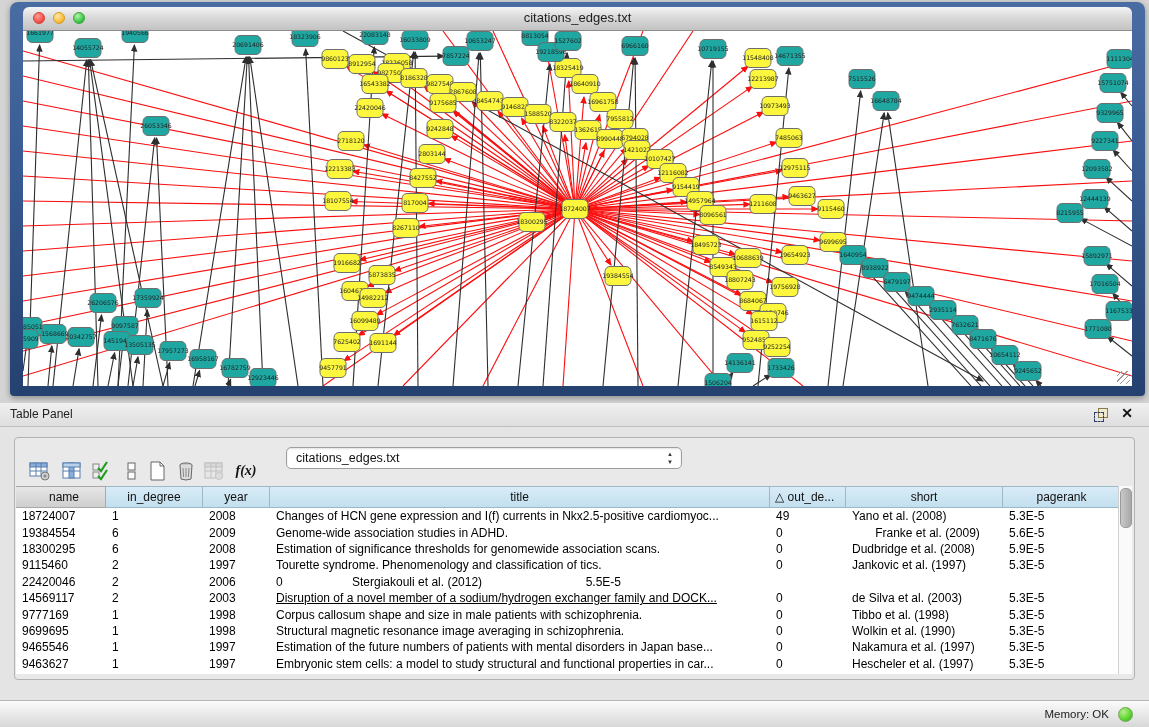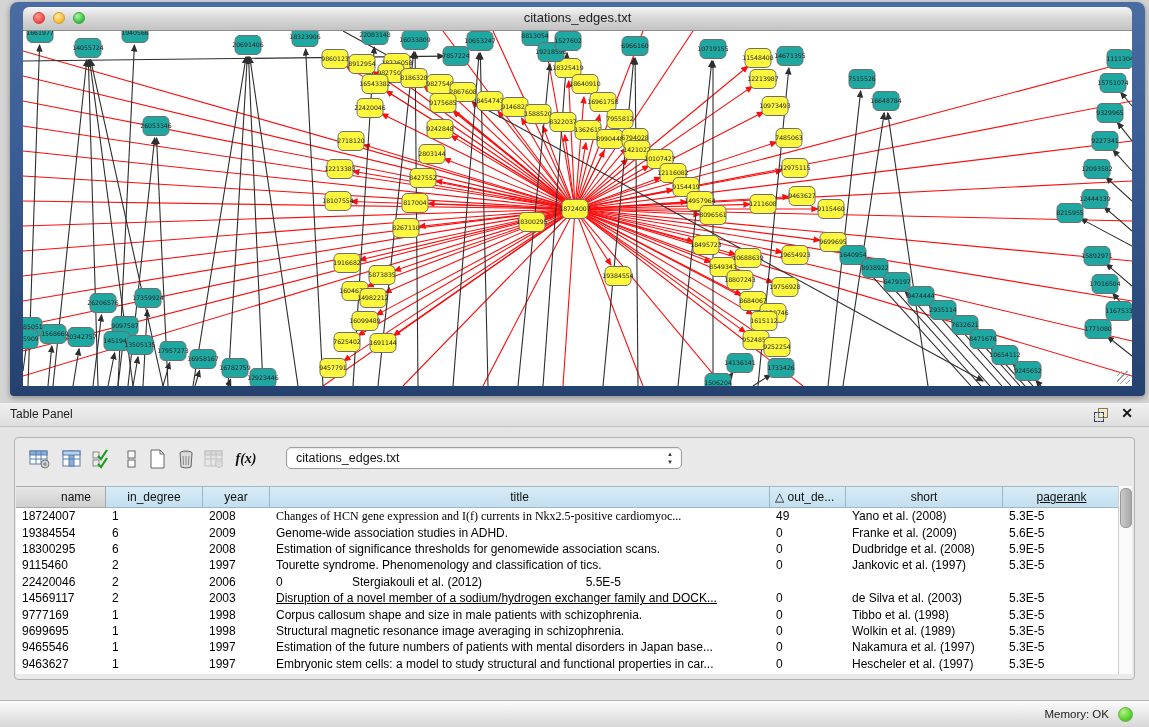--- a/index.html
+++ b/index.html
@@ -30,34 +30,34 @@
   .panel-title{position:absolute;left:10px;top:4px;font-size:12px;color:#222;}
   .float-icon{position:absolute;right:42px;top:5px;width:13px;height:13px;}
   .float-icon .sq1{position:absolute;left:4px;top:0;width:8px;height:8px;border:1px solid #8a7b4a;background:#efe9d2;}
   .float-icon .sq2{position:absolute;left:0;top:4px;width:8px;height:8px;border:1px dashed #2c3e66;}
   .close-x{position:absolute;right:16px;top:2px;font-size:14px;font-weight:bold;color:#111;cursor:default;}
 
   .panel-box{position:absolute;left:14px;top:34px;width:1121px;height:243px;
     border:1px solid #b2b2b2;border-radius:4px;background:#e9e9e9;box-sizing:border-box;}
 
   .toolbar{position:absolute;left:0;top:0;width:100%;height:44px;}
-  .tb-btn{position:absolute;top:8px;width:26px;height:26px;display:flex;align-items:center;justify-content:center;}
+  .tb-btn{position:absolute;top:20px;width:26px;height:26px;display:flex;align-items:center;justify-content:center;}
   .fx{font-size:14px;font-style:italic;font-family:"Liberation Serif",serif;color:#111;font-weight:bold;}
   .combo{position:absolute;left:271px;top:9px;width:396px;height:22px;background:#ffffff;
     border:1px solid #9e9e9e;border-radius:5px;box-sizing:border-box;
     box-shadow:inset 0 1px 2px rgba(0,0,0,.12);}
   .combo-text{position:absolute;left:9px;top:3px;font-size:12.5px;color:#111;}
   .combo-arrows{position:absolute;right:8px;top:2px;font-size:6px;line-height:8px;color:#333;text-align:center;}
 
   .tbl-wrap{position:absolute;left:1px;top:48px;width:1105px;height:188px;background:#ffffff;overflow:hidden;}
   .tbl-header{display:flex;height:22px;}
   .th{box-sizing:border-box;border-right:1px solid #9db8c6;border-top:1px solid #9db8c6;border-bottom:1px solid #9db8c6;
       background:linear-gradient(180deg,#d8ecf7,#c3dfee);font-size:12px;color:#111;
       display:flex;align-items:center;justify-content:center;overflow:hidden;white-space:nowrap;}
-  .th.gray{background:linear-gradient(180deg,#e6e6e6,#cfcfcf);border-color:#a8a8a8;justify-content:flex-end;padding-right:14px;}
+  .th.gray{background:linear-gradient(180deg,#e6e6e6,#cfcfcf);border-color:#a8a8a8;justify-content:flex-end;padding-right:26px;}
   .th.sorted{justify-content:flex-start;padding-left:5px;}
   .tr{display:flex;height:16.4px;align-items:center;}
   .td{box-sizing:border-box;padding-left:6px;font-size:12px;color:#000;white-space:nowrap;overflow:hidden;}
   .vscroll{position:absolute;right:2px;top:48px;width:13px;height:188px;background:#fafafa;border-left:1px solid #d0d0d0;}
   .vthumb{position:absolute;left:1px;top:2px;width:10px;height:38px;border-radius:5px;
     background:linear-gradient(90deg,#c9c9c9,#a8a8a8);border:1px solid #999;}
 
   .tabs-bar{position:absolute;left:0;top:272px;width:100%;display:flex;justify-content:center;}
   .seg{display:flex;border:1px solid #8f8f8f;border-radius:4px;overflow:hidden;height:19px;
        box-shadow:0 1px 1px rgba(255,255,255,.8);}
@@ -580,39 +580,39 @@
     </div>
 
     <div class="tbl-wrap">
       <div class="tbl-header" id="tbl-header">
           <div class="th gray" style="width: 90px;">name</div>
           <div class="th" style="width: 97px;">in_degree</div>
           <div class="th" style="width: 67px;">year</div>
           <div class="th" style="width: 500px;">title</div>
           <div class="th sorted" style="width: 76px;">△ out_de...</div>
           <div class="th" style="width: 157px;">short</div>
-          <div class="th" style="width: 118px; text-decoration: underline;">pagerank</div>
+          <div class="th" style="width: 118px;">pagerank</div>
         </div>
       <div id="tbl-body">
           <div class="tr">
             <div class="td" style="width: 90px;">18724007</div>
             <div class="td" style="width: 97px;">1</div>
             <div class="td" style="width: 67px;">2008</div>
-            <div class="td" style="width: 500px; font-family: Liberation Serif, serif;">Changes of HCN gene expression and I(f) currents in Nkx2.5-positive cardiomyoc...</div>
+            <div class="td" style="width: 500px;">Changes of HCN gene expression and I(f) currents in Nkx2.5-positive cardiomyoc...</div>
             <div class="td" style="width: 76px;">49</div>
             <div class="td" style="width: 157px;">Yano et al. (2008)</div>
             <div class="td" style="width: 118px;">5.3E-5</div>
           </div>
           <div class="tr">
             <div class="td" style="width: 90px;">19384554</div>
             <div class="td" style="width: 97px;">6</div>
             <div class="td" style="width: 67px;">2009</div>
             <div class="td" style="width: 500px;">Genome-wide association studies in ADHD.</div>
             <div class="td" style="width: 76px;">0</div>
-            <div class="td" style="width: 157px;">Franke et al. (2009)</div>
+            <div class="td" style="width: 157px; text-align: center;">Franke et al. (2009)</div>
             <div class="td" style="width: 118px;">5.6E-5</div>
           </div>
           <div class="tr">
             <div class="td" style="width: 90px;">18300295</div>
             <div class="td" style="width: 97px;">6</div>
             <div class="td" style="width: 67px;">2008</div>
             <div class="td" style="width: 500px;">Estimation of significance thresholds for genomewide association scans.</div>
             <div class="td" style="width: 76px;">0</div>
             <div class="td" style="width: 157px;">Dudbridge et al. (2008)</div>
             <div class="td" style="width: 118px;">5.9E-5</div>
@@ -651,21 +651,21 @@
             <div class="td" style="width: 76px;">0</div>
             <div class="td" style="width: 157px;">Tibbo et al. (1998)</div>
             <div class="td" style="width: 118px;">5.3E-5</div>
           </div>
           <div class="tr">
             <div class="td" style="width: 90px;">9699695</div>
             <div class="td" style="width: 97px;">1</div>
             <div class="td" style="width: 67px;">1998</div>
             <div class="td" style="width: 500px;">Structural magnetic resonance image averaging in schizophrenia.</div>
             <div class="td" style="width: 76px;">0</div>
-            <div class="td" style="width: 157px;">Wolkin et al. (1989)</div>
+            <div class="td" style="width: 157px;">Wolkin et al. (1990)</div>
             <div class="td" style="width: 118px;">5.3E-5</div>
           </div>
           <div class="tr">
             <div class="td" style="width: 90px;">9465546</div>
             <div class="td" style="width: 97px;">1</div>
             <div class="td" style="width: 67px;">1997</div>
             <div class="td" style="width: 500px;">Estimation of the future numbers of patients with mental disorders in Japan base...</div>
             <div class="td" style="width: 76px;">0</div>
             <div class="td" style="width: 157px;">Nakamura et al. (1997)</div>
             <div class="td" style="width: 118px;">5.3E-5</div>

